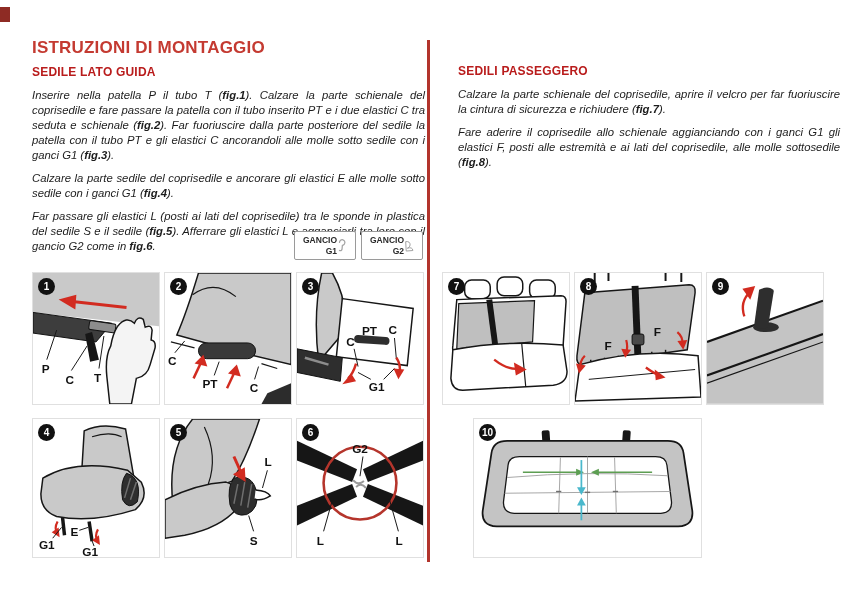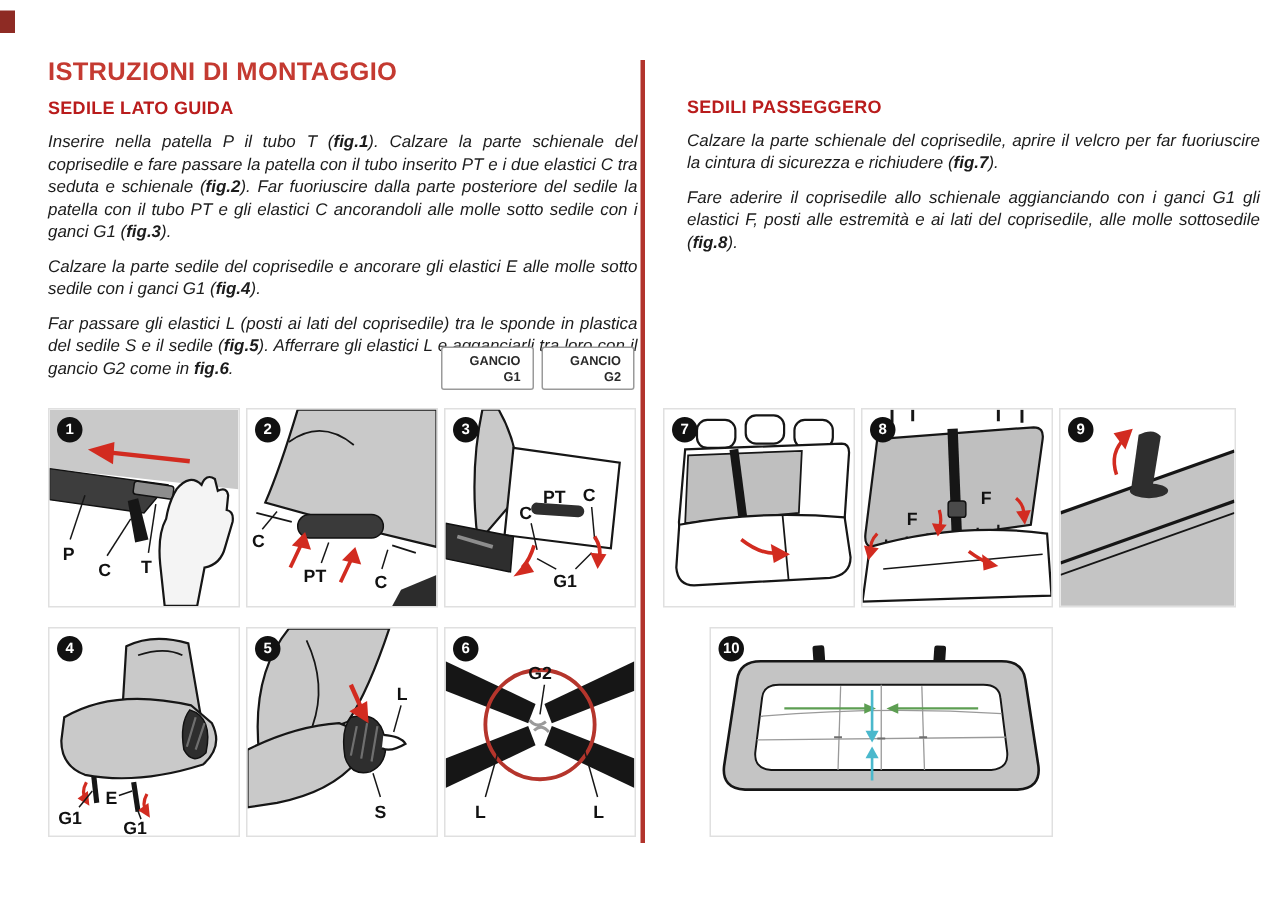--- a/index.html
+++ b/index.html
@@ -12,21 +12,21 @@
   h1{font-size:17px;font-weight:bold;color:#c43a31;margin:0 0 7px 0;letter-spacing:.2px;}
   h2{font-size:12px;font-weight:bold;color:#b91c1c;margin:0 0 9px 0;letter-spacing:.2px;}
   .right-col h2{margin-top:26px;}
   p.instr{font-size:11.3px;line-height:15px;text-align:justify;margin:0 0 8px 0;color:#1c1c1c;font-style:italic;}
   p.instr b{font-weight:bold;}
   .divider{position:absolute;left:427px;top:40px;width:3px;height:522px;background:#b2342c;}
   
   .legend-row{position:absolute;left:294px;top:231px;display:flex;gap:5px;}
   .legend-box{width:62px;height:29px;border:1.5px solid #9a9a9a;border-radius:2px;
               display:flex;align-items:center;justify-content:space-between;
-              padding:1px 18px;box-sizing:border-box;background:#fff;}
+              padding:1px 8px;box-sizing:border-box;background:#fff;}
   .legend-text{font-size:8.5px;font-weight:bold;line-height:1.2;text-align:right;color:#2a2a2a;}
   .legend-text span{display:block;}
   
   .fig-grid{position:absolute;display:grid;grid-template-rows:133px 140px;row-gap:13px;column-gap:4px;}
   .left-grid{left:32px;top:272px;grid-template-columns:128px 128px 128px;}
   .right-grid{left:442px;top:272px;grid-template-columns:128px 128px 118px;}
   .panel{position:relative;border:1px solid #e0e0e0;background:#fff;box-sizing:border-box;overflow:hidden;}
   .panel svg{display:block;width:100%;height:100%;}
   .span2{grid-column:1 / 3;margin-left:31px;}
   .badge{position:absolute;top:5px;left:5px;width:17px;height:17px;border-radius:50%;

